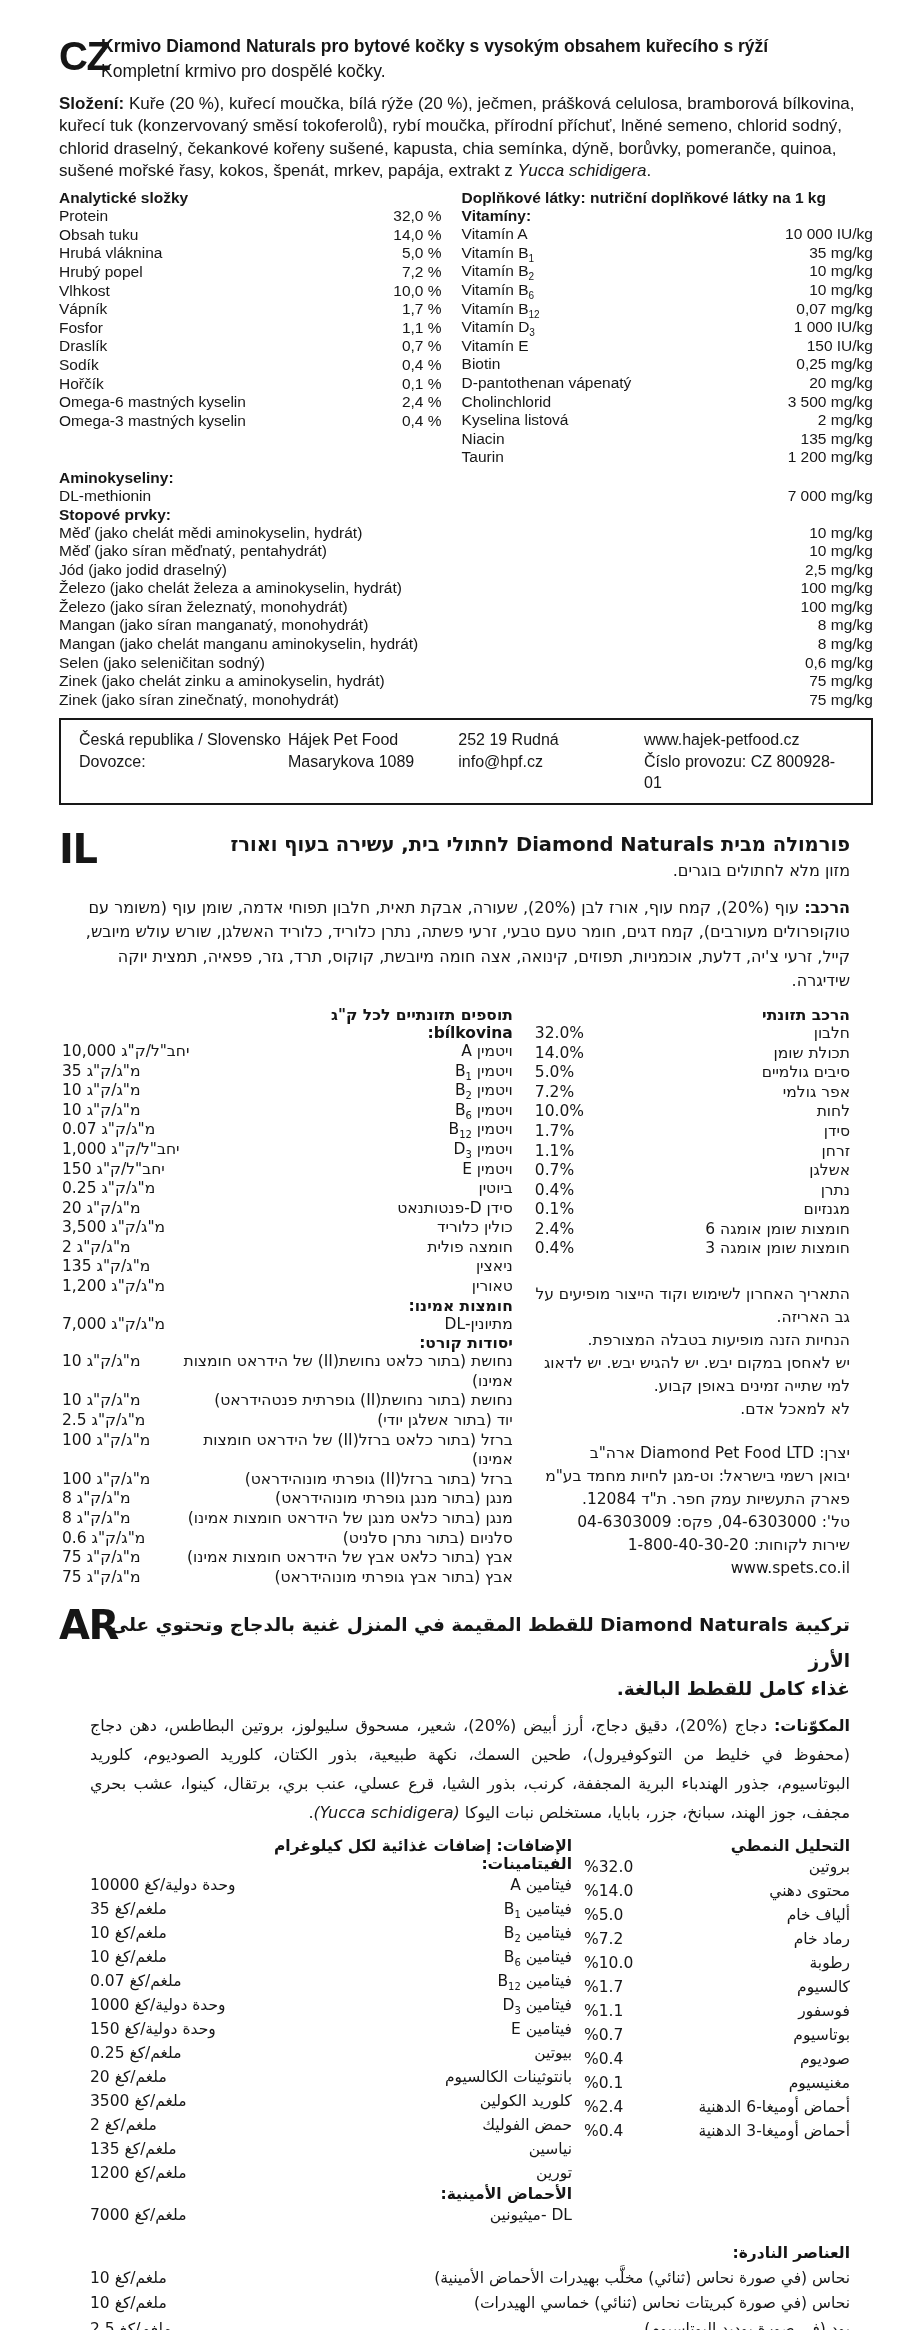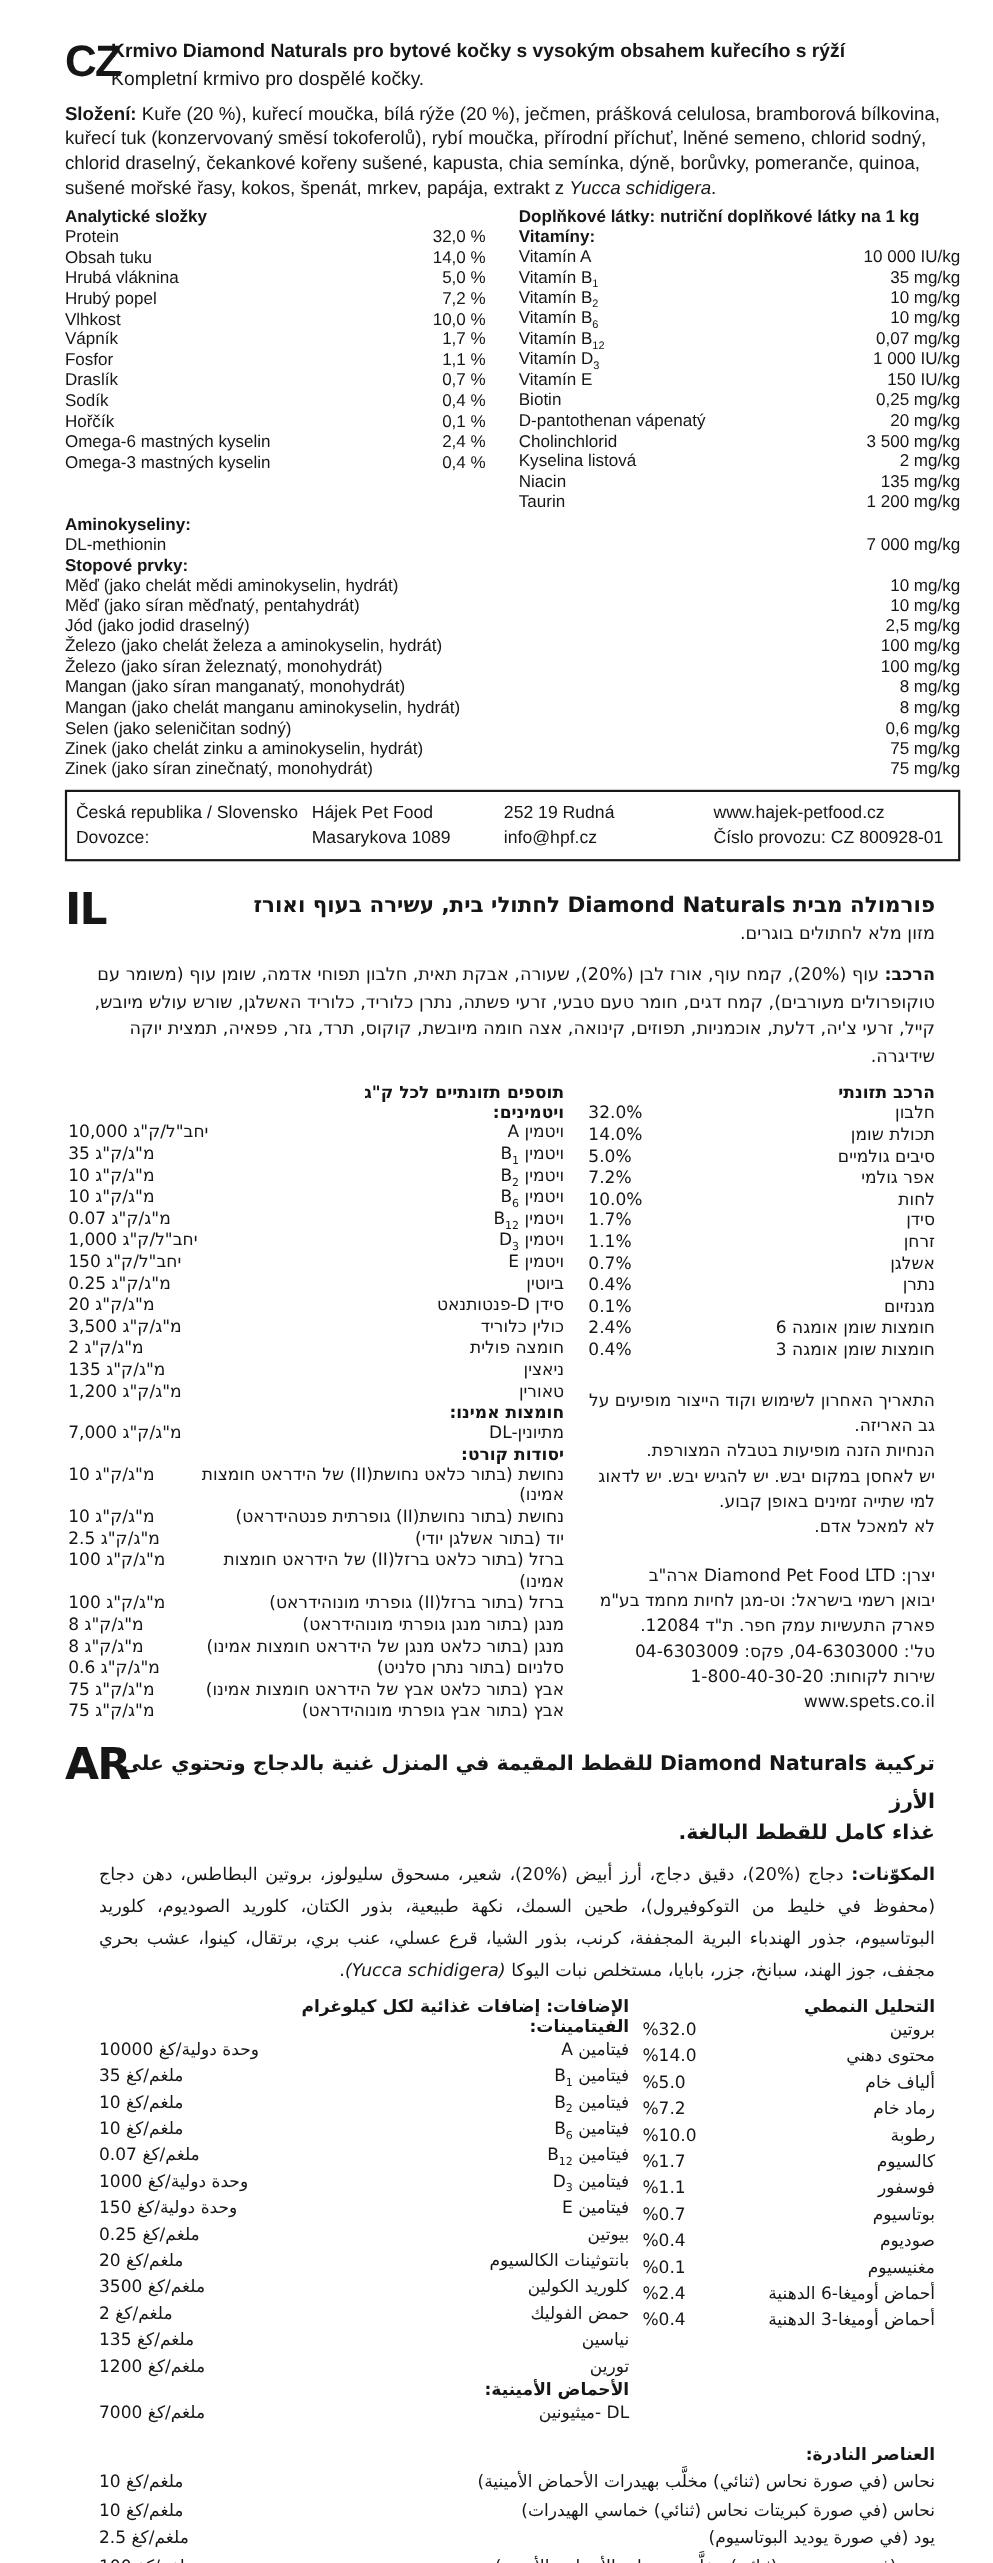--- a/index.html
+++ b/index.html
@@ -14,26 +14,26 @@
   .tag{position:absolute;left:27px;font-size:40px;font-weight:bold;letter-spacing:-1.5px;line-height:1;direction:ltr;}
 
   
   .sec-cz{padding:36px 30px 0 27px;font-size:15.5px;}
   .sec-cz .tag{top:36px;}
   .cz-head{margin-left:42px;}
   .cz-title{font-size:17.5px;font-weight:bold;}
   .cz-sub{font-size:17.5px;margin-top:4px;}
   .cz-ing{margin:11px 0 7px 0;font-size:17px;line-height:22.3px;}
   .cz-ing i{font-style:italic;}
-  .cz-cols{display:flex;gap:30px;justify-content:flex-end;}
+  .cz-cols{display:flex;gap:20px;justify-content:flex-end;}
   .cz-colL{width:47%;}
   .cz-colR{flex:1;}
   .sec-cz .row, .sec-cz .line{line-height:18.6px;}
   .cz-full{margin-top:2px;}
-  .imp{border:2.5px solid #181818;margin:9px 0 12px 0;padding:9px 8px;}
+  .imp{border:2.5px solid #181818;margin:9px 0 12px 0;padding:9px 18px;}
   .imp-row{display:grid;grid-template-columns:27% 22% 24% 27%;line-height:21.5px;font-size:16px;}
 
   
   .sec-il{padding:16px 53px 6px 30px;font-size:15.5px;}
   .sec-il .tag{top:12px;}
   .il-title{font-size:19.5px;font-weight:bold;}
   .il-sub{font-size:16px;margin-top:5px;}
   .il-ing{font-size:16px;line-height:24.5px;margin:16px 0 12px 0;text-align:right;}
   .il-cols{display:flex;gap:22px;}
   .il-ana{width:40%;}
@@ -377,21 +377,21 @@
           <p>יבואן רשמי בישראל: וט-מגן לחיות מחמד בע"מ</p>
           <p>פארק התעשיות עמק חפר. ת"ד 12084.</p>
           <p>טל': 04-6303000, פקס: 04-6303009</p>
           <p>שירות לקוחות: 1-800-40-30-20</p>
           <p>www.spets.co.il</p>
         </div>
     </div>
 
     <div class="il-add">
       <div class="b">תוספים תזונתיים לכל ק"ג</div>
-      <div class="b">ויטמינים:</div>
+      <div class="b">bílkovina:</div>
       <div>
 
           <div class="row">
             <span class="nm"><span>ויטמין A</span><sub></sub></span>
             <span class="val">10,000 יחב"ל/ק"ג</span>
           </div>
 
           <div class="row">
             <span class="nm"><span>ויטמין B</span><sub>1</sub></span>
             <span class="val">35 מ"ג/ק"ג</span>

